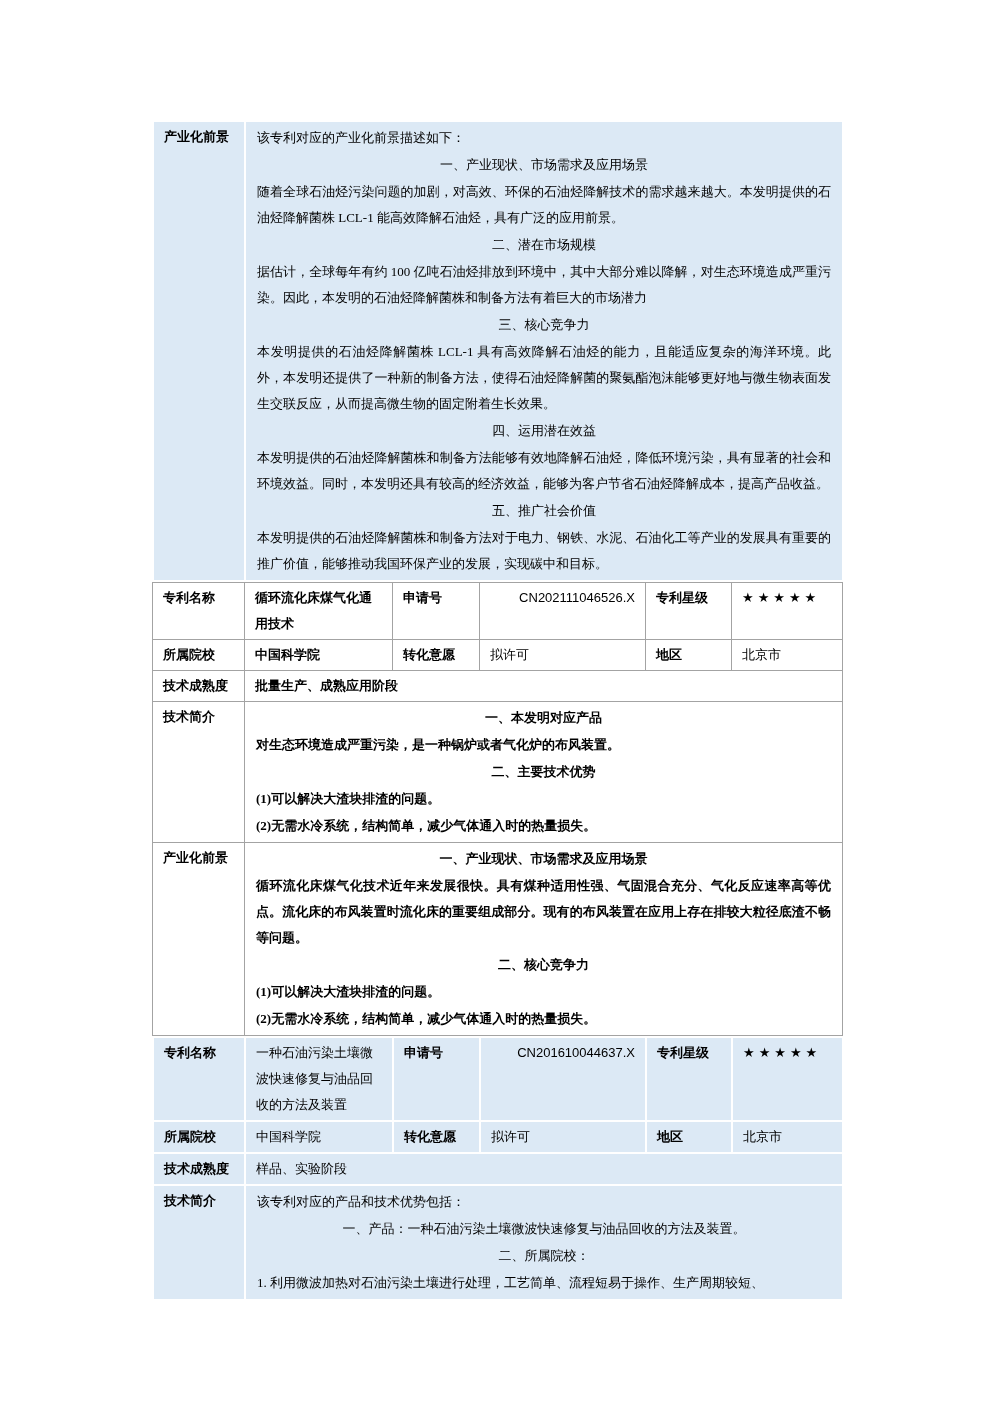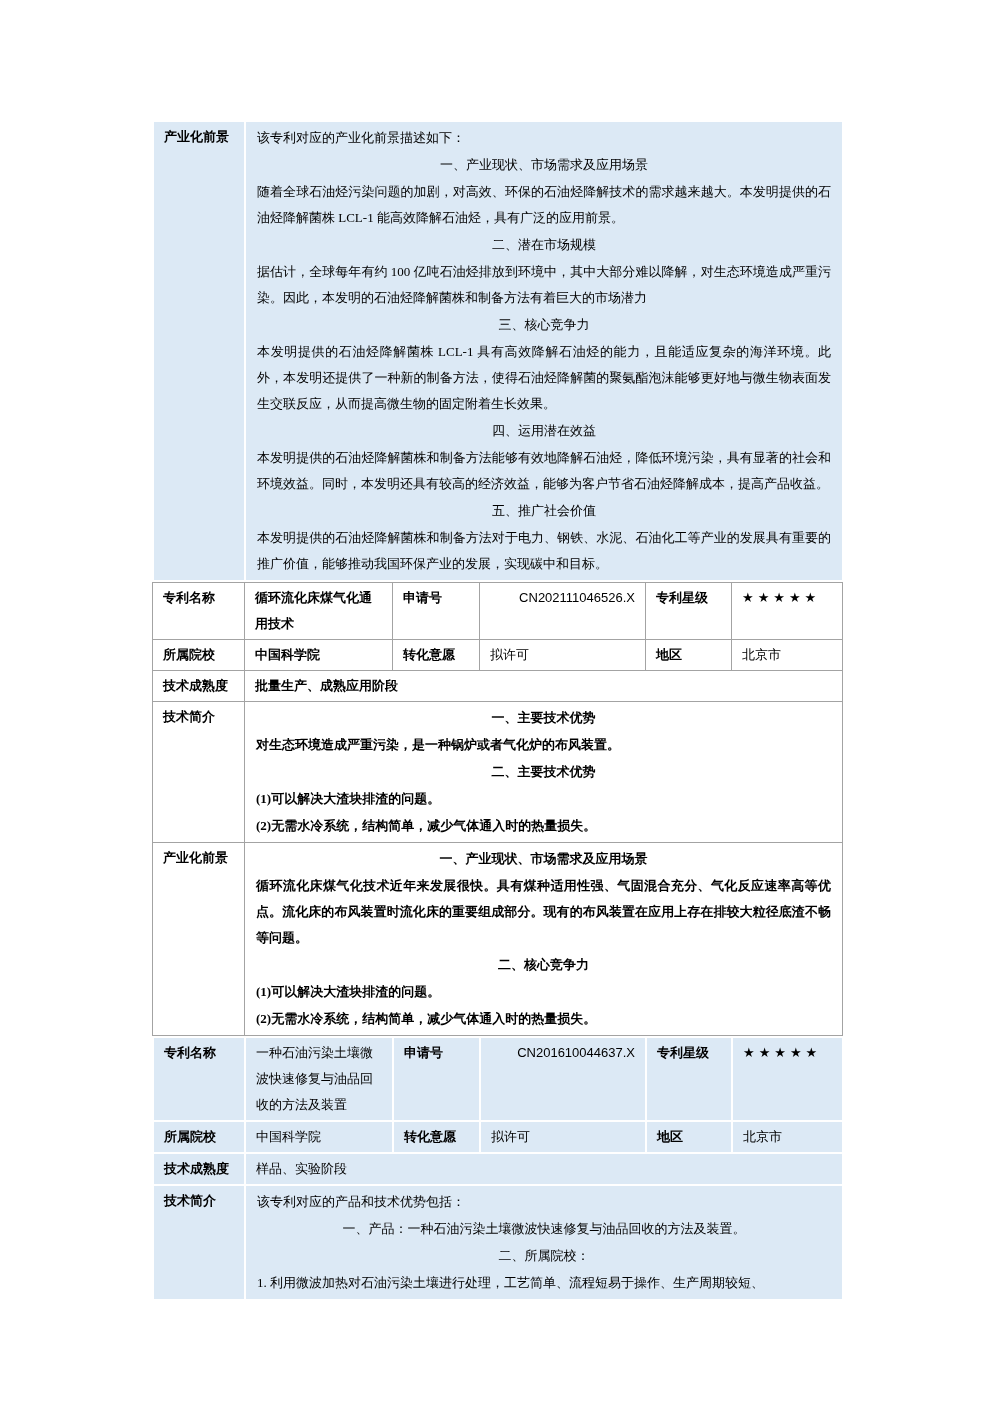--- a/index.html
+++ b/index.html
@@ -113,21 +113,21 @@
         <td class="lbl">地区</td>
         <td class="rg">北京市</td>
       </tr>
       <tr>
         <td class="lbl">技术成熟度</td>
         <td colspan="5">批量生产、成熟应用阶段</td>
       </tr>
       <tr>
         <td class="lbl">技术简介</td>
         <td class="val" colspan="5">
-          <p class="head">一、主要技术优势</p>
+          <p class="head">一、本发明对应产品</p>
           <p>对生态环境造成严重污染，是一种锅炉或者气化炉的布风装置。</p>
           <p class="head">二、主要技术优势</p>
           <p>(1)可以解决大渣块排渣的问题。</p>
           <p>(2)无需水冷系统，结构简单，减少气体通入时的热量损失。</p>
         </td>
       </tr>
       <tr>
         <td class="lbl">产业化前景</td>
         <td class="val" colspan="5">
           <p class="head">一、产业现状、市场需求及应用场景</p>

